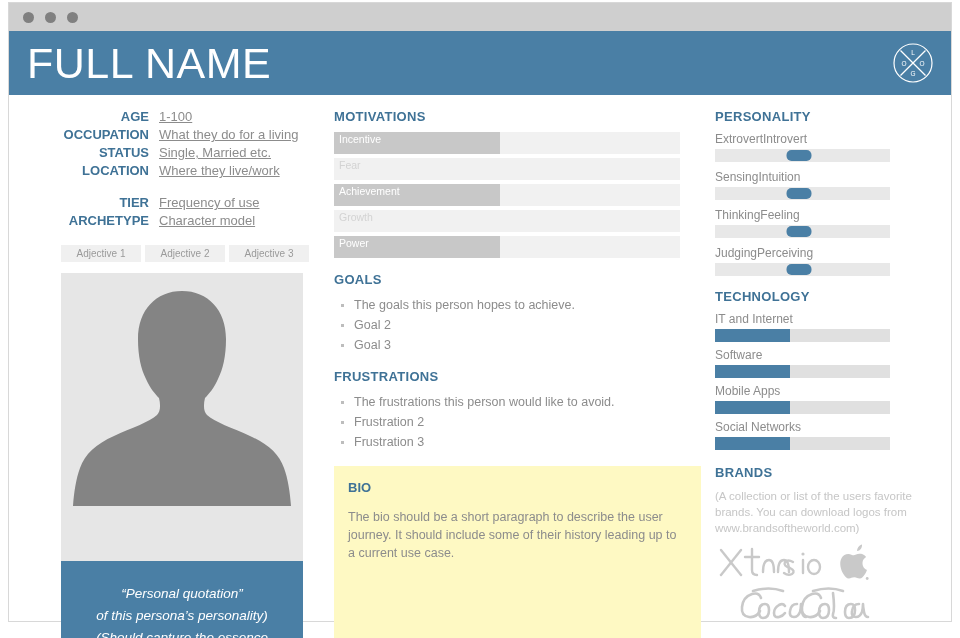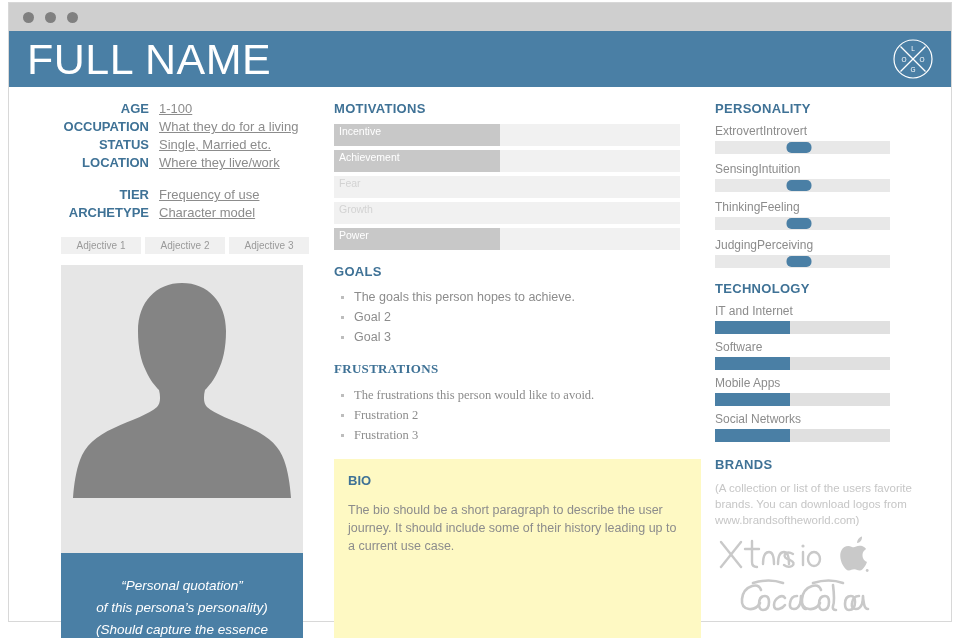--- a/index.html
+++ b/index.html
@@ -36,21 +36,21 @@
   .win-dot {
     width: 11px;
     height: 11px;
     border-radius: 50%;
     background: #808080;
     margin-right: 11px;
   }
 
   
   #persona-header {
-    height: 56px;
+    height: 64px;
     background: #4a7fa5;
     display: flex;
     align-items: center;
     justify-content: space-between;
     padding: 0 16px 0 18px;
     box-sizing: border-box;
   }
   #persona-name {
     color: #ffffff;
     font-size: 43px;
@@ -193,21 +193,21 @@
   .bullet-list li::before {
     content: "";
     position: absolute;
     left: 7px;
     top: 9px;
     width: 3px;
     height: 3px;
     background: #bdbdbd;
   }
   #goals-section { margin-top: 14px; }
-  #frustrations-section { margin-top: 2px; font-family: Liberation Serif, serif; }
+  #frustrations-section { margin-top: 2px; }
 
   
   #bio-box {
     width: 367px;
     height: 182px;
     background: #fef9c3;
     padding: 14px 18px 0 14px;
     box-sizing: border-box;
     margin-top: 10px;
   }
@@ -381,27 +381,27 @@
 
     <div id="col-middle">
 
       <div>
         <div class="section-heading">MOTIVATIONS</div>
 
         <div class="motivation-row">
           <div class="motivation-fill" style="width:48%"></div>
           <div class="motivation-label">Incentive</div>
         </div>
+        <div class="motivation-row empty">
+          <div class="motivation-fill" style="width:0%"></div>
+          <div class="motivation-label">Fear</div>
+        </div>
         <div class="motivation-row">
           <div class="motivation-fill" style="width:48%"></div>
           <div class="motivation-label">Achievement</div>
-        </div>
-        <div class="motivation-row empty">
-          <div class="motivation-fill" style="width:0%"></div>
-          <div class="motivation-label">Fear</div>
         </div>
         <div class="motivation-row empty">
           <div class="motivation-fill" style="width:0%"></div>
           <div class="motivation-label">Growth</div>
         </div>
         <div class="motivation-row">
           <div class="motivation-fill" style="width:48%"></div>
           <div class="motivation-label">Power</div>
         </div>
       </div>

